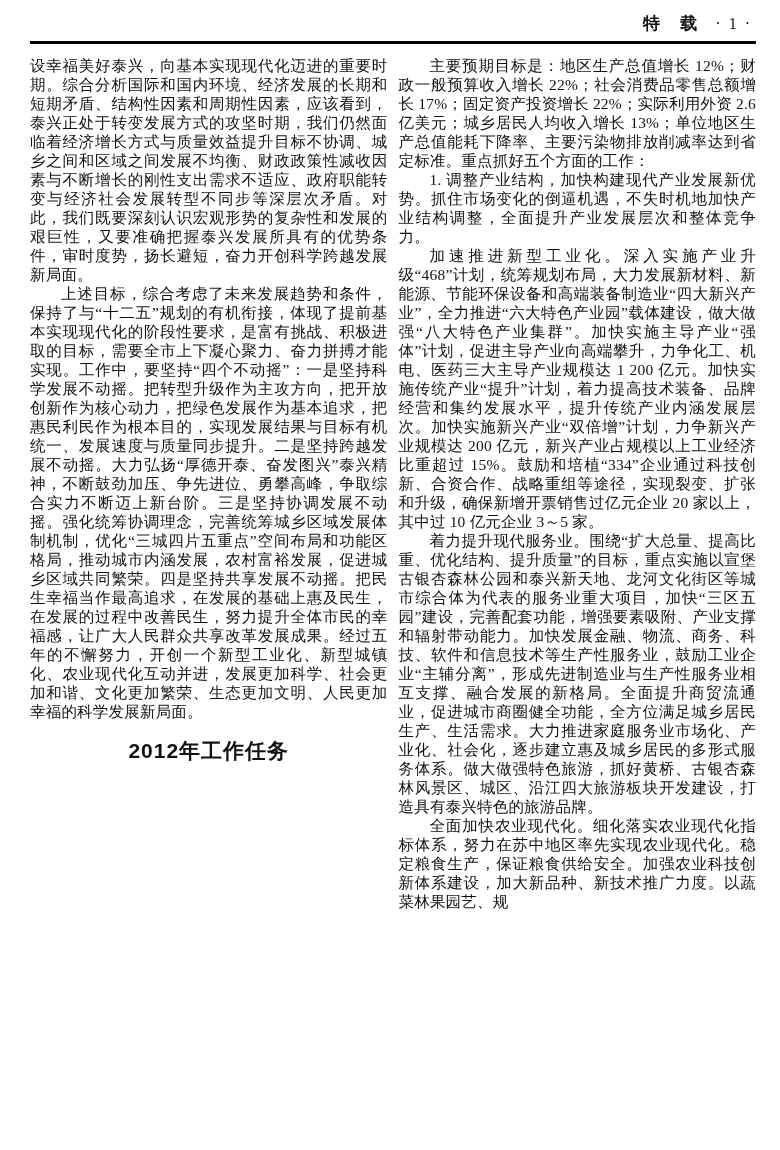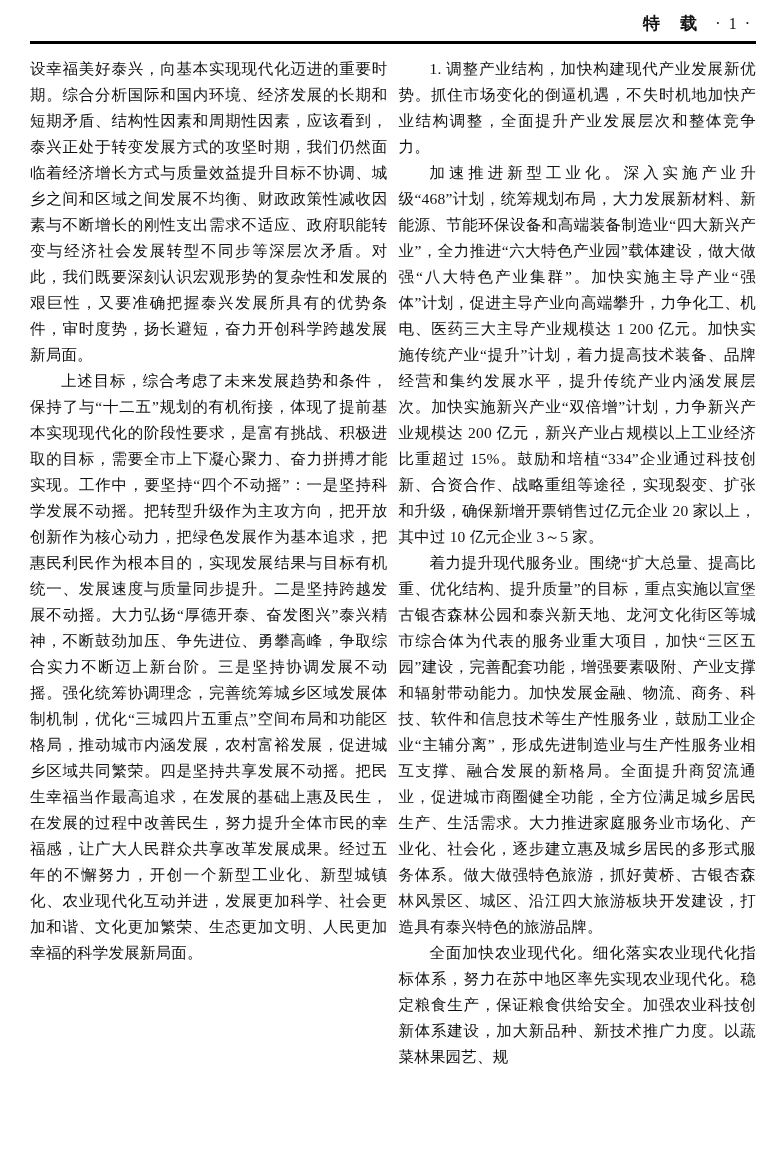--- a/index.html
+++ b/index.html
@@ -46,21 +46,21 @@
     gap: 11px;
     margin-top: 12px;
   }
   .col {
     flex: 1 1 0;
     min-width: 0;
   }
   .col p {
     margin: 0;
     font-size: 15.5px;
-    line-height: 26px;
+    line-height: 19px;
     text-align: justify;
     text-justify: inter-character;
     text-indent: 2em;
     letter-spacing: 0.2px;
   }
   .col p.cont {
     text-indent: 0;
   }
   .section-heading {
     margin: 16px 0 12px 0;
@@ -81,24 +81,26 @@
     <span class="header-page">· 1 ·</span>
   </div>
 
   <div class="rule"></div>
 
   <div class="columns">
 
     <div class="col">
       <p class="cont">设幸福美好泰兴，向基本实现现代化迈进的重要时期。综合分析国际和国内环境、经济发展的长期和短期矛盾、结构性因素和周期性因素，应该看到，泰兴正处于转变发展方式的攻坚时期，我们仍然面临着经济增长方式与质量效益提升目标不协调、城乡之间和区域之间发展不均衡、财政政策性减收因素与不断增长的刚性支出需求不适应、政府职能转变与经济社会发展转型不同步等深层次矛盾。对此，我们既要深刻认识宏观形势的复杂性和发展的艰巨性，又要准确把握泰兴发展所具有的优势条件，审时度势，扬长避短，奋力开创科学跨越发展新局面。</p>
       <p>上述目标，综合考虑了未来发展趋势和条件，保持了与“十二五”规划的有机衔接，体现了提前基本实现现代化的阶段性要求，是富有挑战、积极进取的目标，需要全市上下凝心聚力、奋力拼搏才能实现。工作中，要坚持“四个不动摇”：一是坚持科学发展不动摇。把转型升级作为主攻方向，把开放创新作为核心动力，把绿色发展作为基本追求，把惠民利民作为根本目的，实现发展结果与目标有机统一、发展速度与质量同步提升。二是坚持跨越发展不动摇。大力弘扬“厚德开泰、奋发图兴”泰兴精神，不断鼓劲加压、争先进位、勇攀高峰，争取综合实力不断迈上新台阶。三是坚持协调发展不动摇。强化统筹协调理念，完善统筹城乡区域发展体制机制，优化“三城四片五重点”空间布局和功能区格局，推动城市内涵发展，农村富裕发展，促进城乡区域共同繁荣。四是坚持共享发展不动摇。把民生幸福当作最高追求，在发展的基础上惠及民生，在发展的过程中改善民生，努力提升全体市民的幸福感，让广大人民群众共享改革发展成果。经过五年的不懈努力，开创一个新型工业化、新型城镇化、农业现代化互动并进，发展更加科学、社会更加和谐、文化更加繁荣、生态更加文明、人民更加幸福的科学发展新局面。</p>
+      <h2 class="section-heading">2012年工作任务</h2>
 
     </div>
 
     <div class="col">
+      <p>主要预期目标是：地区生产总值增长 12%；财政一般预算收入增长 22%；社会消费品零售总额增长 17%；固定资产投资增长 22%；实际利用外资 2.6 亿美元；城乡居民人均收入增长 13%；单位地区生产总值能耗下降率、主要污染物排放削减率达到省定标准。重点抓好五个方面的工作：</p>
       <p>1. 调整产业结构，加快构建现代产业发展新优势。抓住市场变化的倒逼机遇，不失时机地加快产业结构调整，全面提升产业发展层次和整体竞争力。</p>
       <p>加速推进新型工业化。深入实施产业升级“468”计划，统筹规划布局，大力发展新材料、新能源、节能环保设备和高端装备制造业“四大新兴产业”，全力推进“六大特色产业园”载体建设，做大做强“八大特色产业集群”。加快实施主导产业“强体”计划，促进主导产业向高端攀升，力争化工、机电、医药三大主导产业规模达 1 200 亿元。加快实施传统产业“提升”计划，着力提高技术装备、品牌经营和集约发展水平，提升传统产业内涵发展层次。加快实施新兴产业“双倍增”计划，力争新兴产业规模达 200 亿元，新兴产业占规模以上工业经济比重超过 15%。鼓励和培植“334”企业通过科技创新、合资合作、战略重组等途径，实现裂变、扩张和升级，确保新增开票销售过亿元企业 20 家以上，其中过 10 亿元企业 3～5 家。</p>
       <p>着力提升现代服务业。围绕“扩大总量、提高比重、优化结构、提升质量”的目标，重点实施以宣堡古银杏森林公园和泰兴新天地、龙河文化街区等城市综合体为代表的服务业重大项目，加快“三区五园”建设，完善配套功能，增强要素吸附、产业支撑和辐射带动能力。加快发展金融、物流、商务、科技、软件和信息技术等生产性服务业，鼓励工业企业“主辅分离”，形成先进制造业与生产性服务业相互支撑、融合发展的新格局。全面提升商贸流通业，促进城市商圈健全功能，全方位满足城乡居民生产、生活需求。大力推进家庭服务业市场化、产业化、社会化，逐步建立惠及城乡居民的多形式服务体系。做大做强特色旅游，抓好黄桥、古银杏森林风景区、城区、沿江四大旅游板块开发建设，打造具有泰兴特色的旅游品牌。</p>
       <p>全面加快农业现代化。细化落实农业现代化指标体系，努力在苏中地区率先实现农业现代化。稳定粮食生产，保证粮食供给安全。加强农业科技创新体系建设，加大新品种、新技术推广力度。以蔬菜林果园艺、规</p>
     </div>
 
   </div>
 
 </div>
 

